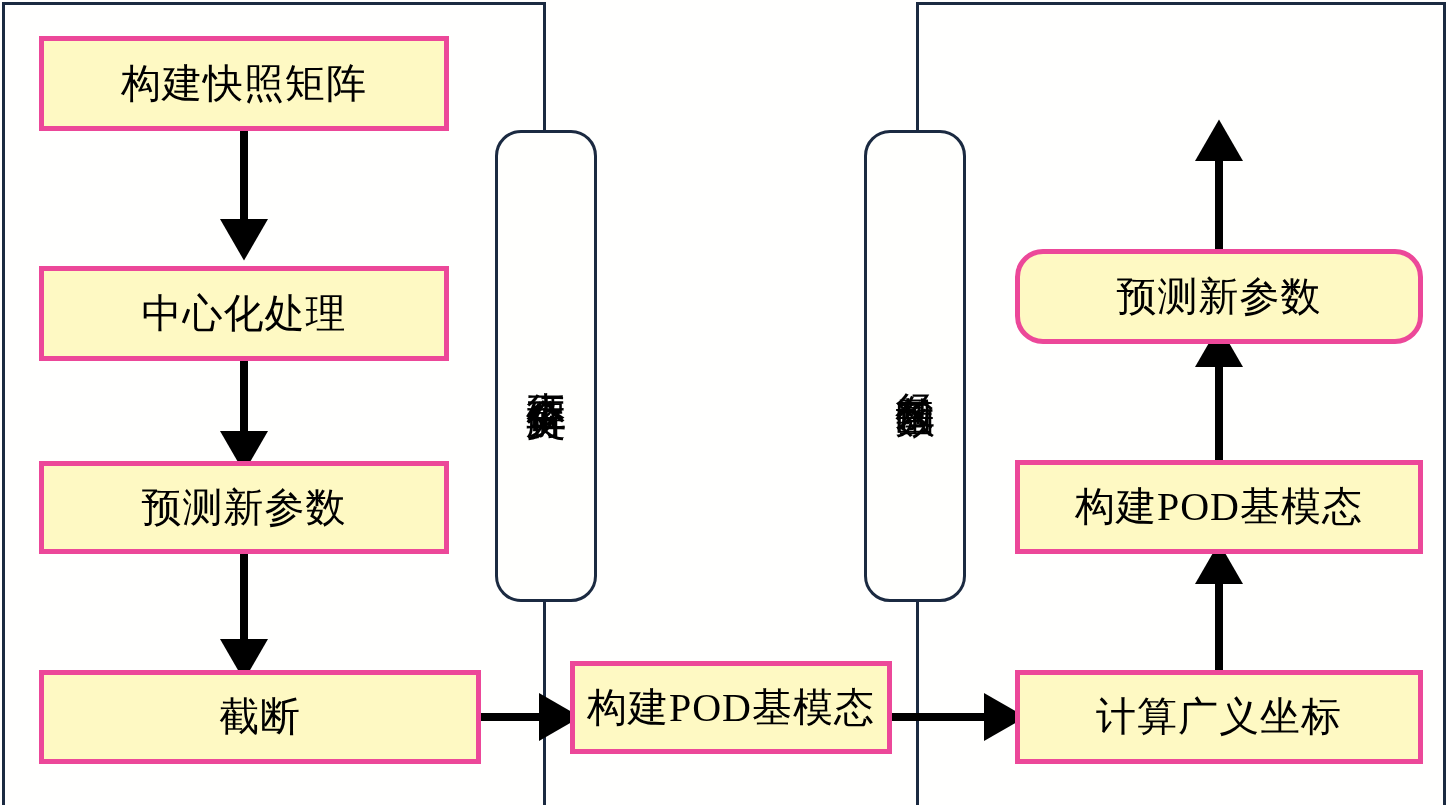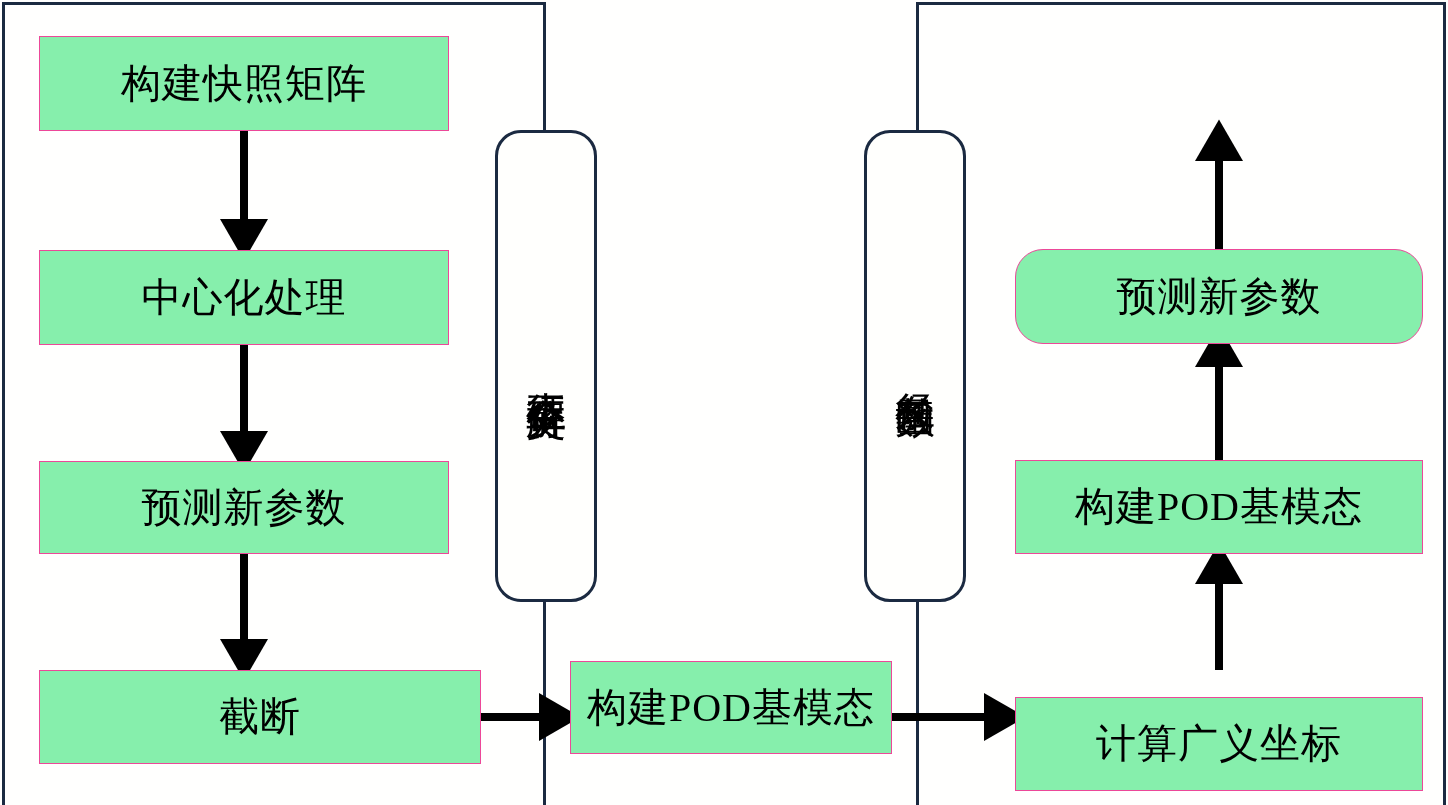--- a/index.html
+++ b/index.html
@@ -19,22 +19,22 @@
     position: absolute;
     left: 0;
     top: 0;
     width: 1448px;
     height: 805px;
     pointer-events: none;
   }
   .node {
     position: absolute;
     box-sizing: border-box;
-    border: 1px solid #ec4899;
-    background: #86efac;
+    border: 5px solid #ec4899;
+    background: #fef9c3;
     display: flex;
     align-items: center;
     justify-content: center;
     color: #000000;
     font-size: 40px;
     line-height: 1.1;
     letter-spacing: 1px;
     white-space: nowrap;
   }
   .vnode {
@@ -103,21 +103,21 @@
     </g>
     <g>
       <line x1="1219" y1="345" x2="1219" y2="137" stroke="#000000" stroke-width="8" marker-end="url(#ah)"></line>
     </g>
   </svg>
 
   <div class="node" style="left:39px; top:36px; width:410px; height:95px;">
     <span>构建快照矩阵</span>
   </div>
 
-  <div class="node" style="left:39px; top:250px; width:410px; height:95px;">
+  <div class="node" style="left:39px; top:266px; width:410px; height:95px;">
     <span>中心化处理</span>
   </div>
 
   <div class="node" style="left:39px; top:461px; width:410px; height:93px;">
     <span>预测新参数</span>
   </div>
 
   <div class="node" style="left:39px; top:670px; width:442px; height:94px;">
     <span>截断</span>
   </div>
@@ -136,17 +136,17 @@
 
 
   <div class="node" style="left:1015px; top:249px; width:408px; height:95px;border-radius:28px;">
     <span>预测新参数</span>
   </div>
 
   <div class="node" style="left:1015px; top:460px; width:408px; height:94px;">
     <span>构建POD基模态</span>
   </div>
 
-  <div class="node" style="left:1015px; top:670px; width:408px; height:94px;margin-top:27px;">
+  <div class="node" style="left:1015px; top:670px; width:408px; height:94px;">
     <span>计算广义坐标</span>
   </div>
 
 </div>
 
 </body></html>

